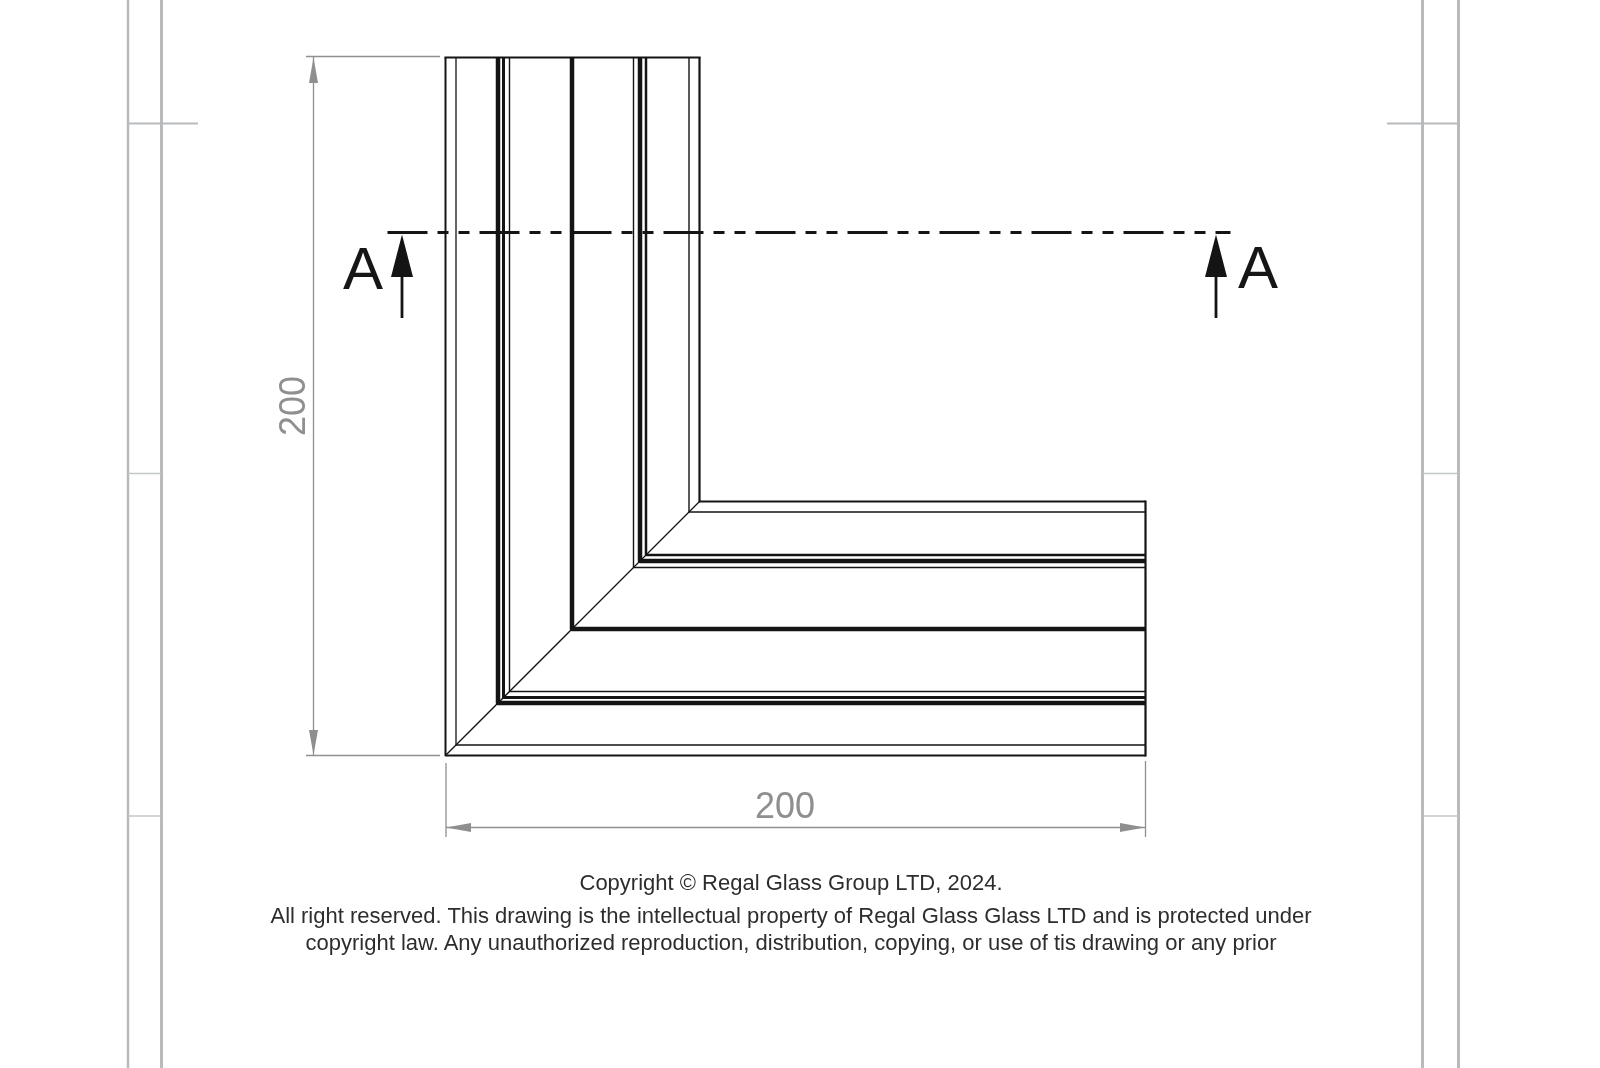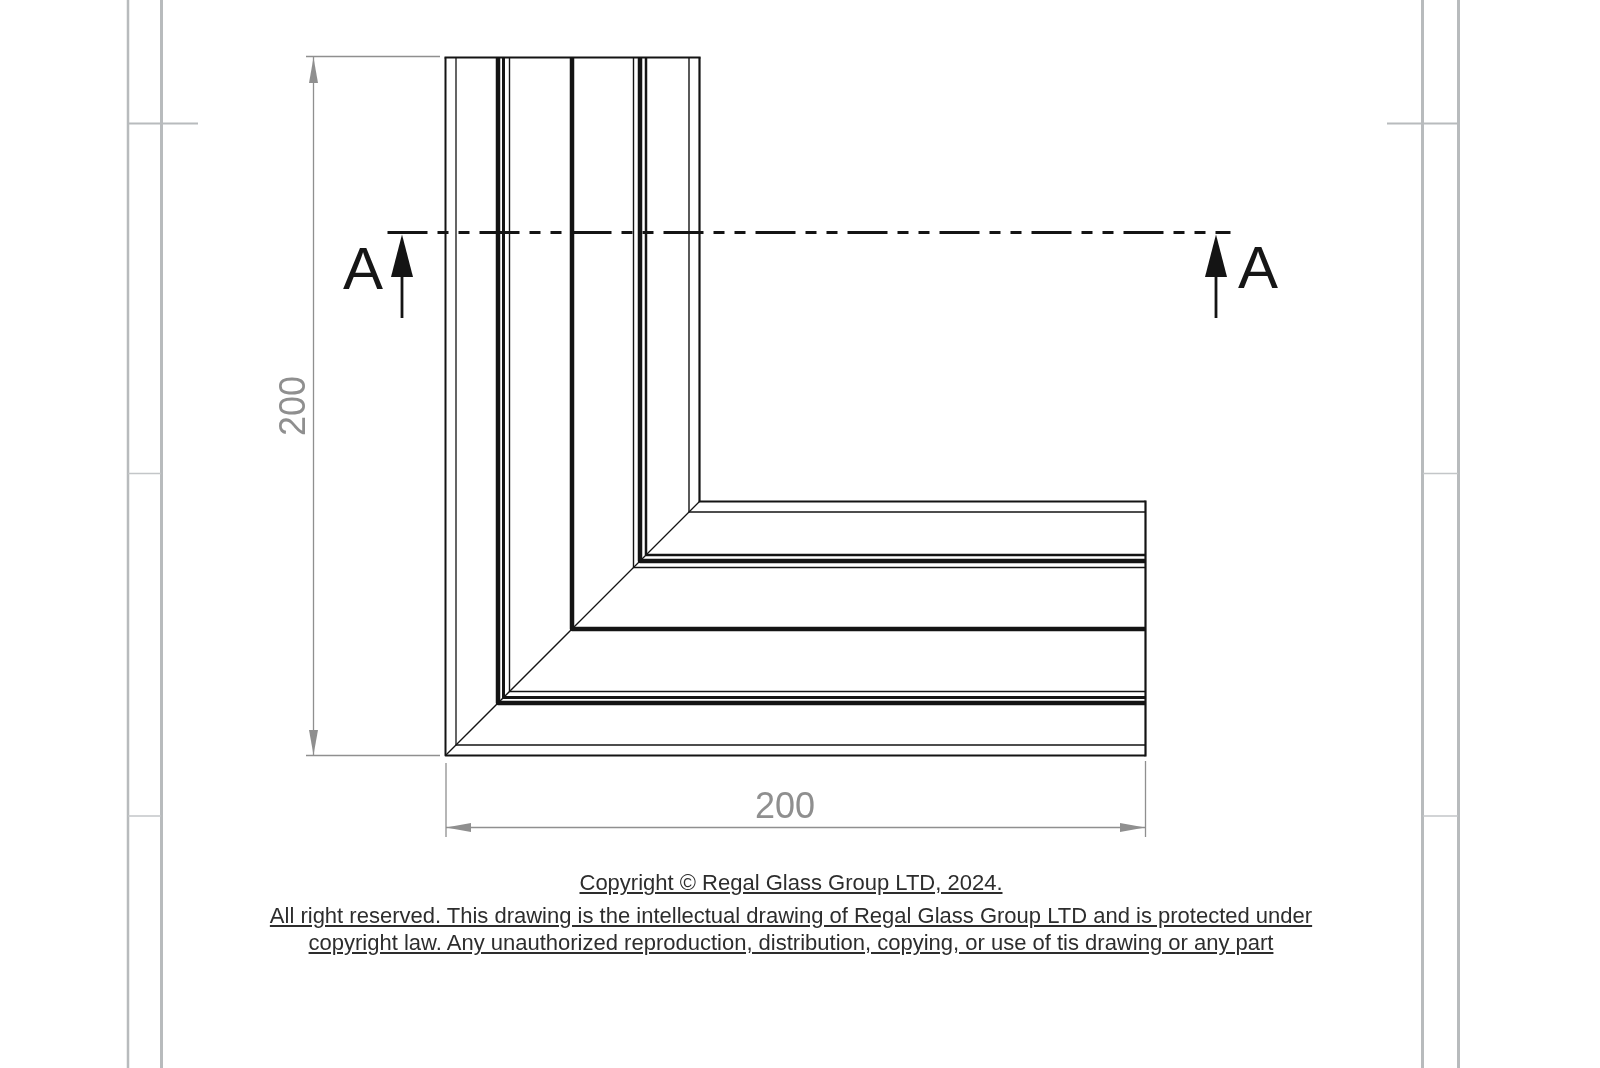--- a/index.html
+++ b/index.html
@@ -27,21 +27,21 @@
   .footer{
     position:absolute;
     left:791px;top:869px;
     transform:translateX(-50%);
     width:1280px;
     text-align:center;
     color:#2d2d2d;
     font-size:22px;
     line-height:27.5px;
   }
-  .footer .l{white-space:nowrap;text-decoration:underline;}
+  .footer .l{white-space:nowrap;}
   .footer .l.first{margin-bottom:5px;}
 </style>
 </head>
 <body>
 
 <div class="sheet">
 
   <svg class="drawing-svg" width="1600" height="1068" viewBox="0 0 1600 1068">
 
     <g stroke="#b8bbbd" fill="none">
@@ -105,17 +105,17 @@
   </svg>
 
   <div class="label section-label" style="left:363px;top:268px;">A</div>
   <div class="label section-label" style="left:1258px;top:267px;">A</div>
 
   <div class="label dim-label vertical" style="left:293px;top:406px;">200</div>
   <div class="label dim-label" style="left:785px;top:806px;">200</div>
 
   <div class="footer">
     <div class="l first">Copyright © Regal Glass Group LTD, 2024.</div>
-    <div class="l">All right reserved. This drawing is the intellectual drawing of Regal Glass Group LTD and is protected under</div>
-    <div class="l">copyright law. Any unauthorized reproduction, distribution, copying, or use of tis drawing or any part</div>
+    <div class="l">All right reserved. This drawing is the intellectual property of Regal Glass Glass LTD and is protected under</div>
+    <div class="l">copyright law. Any unauthorized reproduction, distribution, copying, or use of tis drawing or any prior</div>
   </div>
 
 </div>
 
 </body></html>

